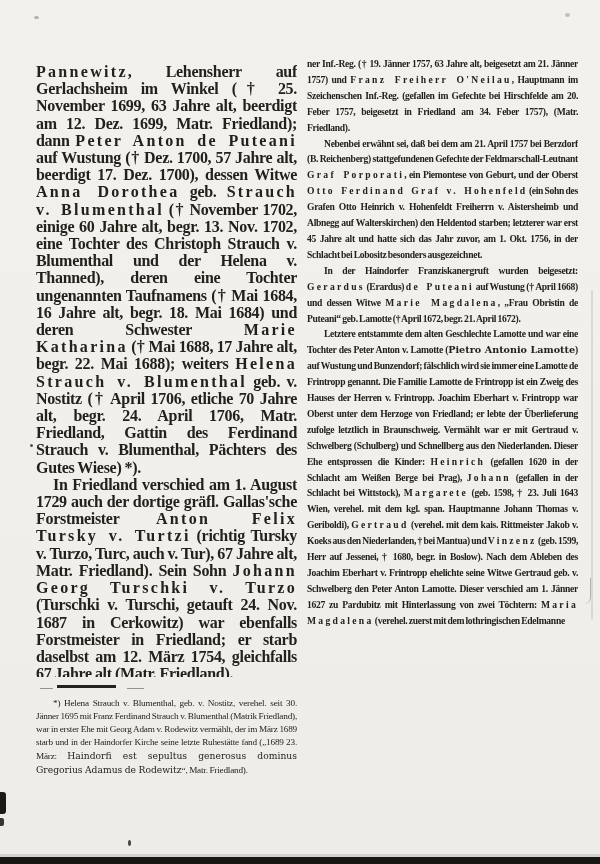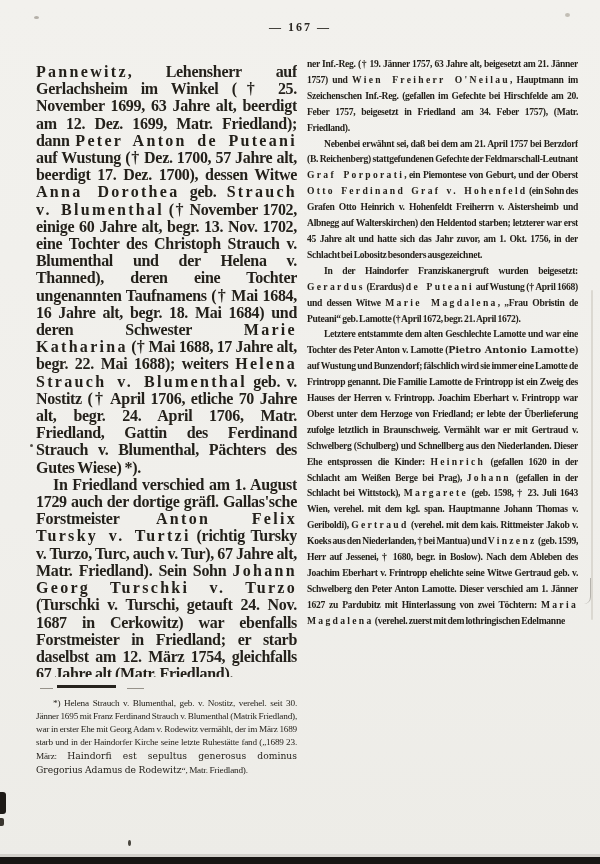--- a/index.html
+++ b/index.html
@@ -48,29 +48,28 @@
   .speck-b { position:absolute; left:34px; top:16px; width:5px; height:3px; background:#b4b0a8; border-radius:50%; }
   .speck-c { position:absolute; left:565px; top:13px; width:5px; height:4px; background:#c2beb5; border-radius:50%; }
   .speck-d { position:absolute; left:30px; top:444px; width:3px; height:3px; background:#55514a; border-radius:50%; }
   .fold-line { position:absolute; left:591px; top:290px; width:2px; height:330px; background:#dbd8d1; border-radius:2px; }
   .curve-mark { position:absolute; left:584px; top:578px; width:6px; height:26px; border-right:1.5px solid #8f8b83; border-radius:0 0 8px 0; opacity:.6; }
 </style>
 </head>
 <body>
 
 <div class="page">
-  <div class="pageno">— 167 —</div>
 
   <div class="col col-left">
       <p class="para"><span class="seg-spaced">Pannewitz</span><span class="seg-plain">, Lehensherr auf Gerlachsheim im Winkel († 25. November 1699, 63 Jahre alt, beerdigt am 12. Dez. 1699, Matr. Friedland); dann </span><span class="seg-spaced">Peter Anton de Puteani</span><span class="seg-plain"> auf Wustung († Dez. 1700, 57 Jahre alt, beerdigt 17. Dez. 1700), dessen Witwe </span><span class="seg-spaced">Anna Dorothea</span><span class="seg-plain"> geb. </span><span class="seg-spaced">Strauch v. Blumenthal</span><span class="seg-plain"> († November 1702, einige 60 Jahre alt, begr. 13. Nov. 1702, eine Tochter des Christoph Strauch v. Blumenthal und der Helena v. Thanned), deren eine Tochter ungenannten Taufnamens († Mai 1684, 16 Jahre alt, begr. 18. Mai 1684) und deren Schwester </span><span class="seg-spaced">Marie Katharina</span><span class="seg-plain"> († Mai 1688, 17 Jahre alt, begr. 22. Mai 1688); weiters </span><span class="seg-spaced">Helena Strauch v. Blumenthal</span><span class="seg-plain"> geb. v. Nostitz († April 1706, etliche 70 Jahre alt, begr. 24. April 1706, Matr. Friedland, Gattin des Ferdinand Strauch v. Blumenthal, Pächters des Gutes Wiese) *).</span></p>
       <p class="para indent"><span class="seg-plain">In Friedland verschied am 1. August 1729 auch der dortige gräfl. Gallas'sche Forstmeister </span><span class="seg-spaced">Anton Felix Tursky v. Turtzi</span><span class="seg-plain"> (richtig Tursky v. Turzo, Turc, auch v. Tur), 67 Jahre alt, Matr. Friedland). Sein Sohn </span><span class="seg-spaced">Johann Georg Turschki v. Turzo</span><span class="seg-plain"> (Turschki v. Turschi, getauft 24. Nov. 1687 in Cerkowitz) war ebenfalls Forstmeister in Friedland; er starb daselbst am 12. März 1754, gleichfalls 67 Jahre alt (Matr. Friedland).</span></p>
     </div>
 
   <div class="col col-right">
-      <p class="para"><span class="seg-plain">ner Inf.-Reg. († 19. Jänner 1757, 63 Jahre alt, beigesetzt am 21. Jänner 1757) und </span><span class="seg-spaced">Wien Freiherr O'Neilau</span><span class="seg-plain">, Hauptmann im Szeichenschen Inf.-Reg. (gefallen im Gefechte bei Hirschfelde am 20. Feber 1757, beigesetzt in Friedland am 34. Feber 1757), (Matr. Friedland).</span></p>
+      <p class="para"><span class="seg-plain">ner Inf.-Reg. († 19. Jänner 1757, 63 Jahre alt, beigesetzt am 21. Jänner 1757) und </span><span class="seg-spaced">Franz Freiherr O'Neilau</span><span class="seg-plain">, Hauptmann im Szeichenschen Inf.-Reg. (gefallen im Gefechte bei Hirschfelde am 20. Feber 1757, beigesetzt in Friedland am 34. Feber 1757), (Matr. Friedland).</span></p>
       <p class="para indent"><span class="seg-plain">Nebenbei erwähnt sei, daß bei dem am 21. April 1757 bei Berzdorf (B. Reichenberg) stattgefundenen Gefechte der Feldmarschall-Leutnant </span><span class="seg-spaced">Graf Porporati</span><span class="seg-plain">, ein Piemontese von Geburt, und der Oberst </span><span class="seg-spaced">Otto Ferdinand Graf v. Hohenfeld</span><span class="seg-plain"> (ein Sohn des Grafen Otto Heinrich v. Hohenfeldt Freiherrn v. Aistersheimb und Albnegg auf Walterskirchen) den Heldentod starben; letzterer war erst 45 Jahre alt und hatte sich das Jahr zuvor, am 1. Okt. 1756, in der Schlacht bei Lobositz besonders ausgezeichnet.</span></p>
       <p class="para indent"><span class="seg-plain">In der Haindorfer Franziskanergruft wurden beigesetzt: </span><span class="seg-spaced">Gerardus</span><span class="seg-plain"> (Erardus) </span><span class="seg-spaced">de Puteani</span><span class="seg-plain"> auf Wustung († April 1668) und dessen Witwe </span><span class="seg-spaced">Marie Magdalena</span><span class="seg-plain">, „Frau Obristin de Puteani“ geb. Lamotte († April 1672, begr. 21. April 1672).</span></p>
       <p class="para indent"><span class="seg-plain">Letztere entstammte dem alten Geschlechte Lamotte und war eine Tochter des Peter Anton v. Lamotte (</span><span class="seg-antiqua">Pietro Antonio Lamotte</span><span class="seg-plain">) auf Wustung und Bunzendorf; fälschlich wird sie immer eine Lamotte de Frintropp genannt. Die Familie Lamotte de Frintropp ist ein Zweig des Hauses der Herren v. Frintropp. Joachim Eberhart v. Frintropp war Oberst unter dem Herzoge von Friedland; er lebte der Überlieferung zufolge letztlich in Braunschweig. Vermählt war er mit Gertraud v. Schwelberg (Schulberg) und Schnellberg aus den Niederlanden. Dieser Ehe entsprossen die Kinder: </span><span class="seg-spaced">Heinrich</span><span class="seg-plain"> (gefallen 1620 in der Schlacht am Weißen Berge bei Prag), </span><span class="seg-spaced">Johann</span><span class="seg-plain"> (gefallen in der Schlacht bei Wittstock), </span><span class="seg-spaced">Margarete</span><span class="seg-plain"> (geb. 1598, † 23. Juli 1643 Wien, verehel. mit dem kgl. span. Hauptmanne Johann Thomas v. Geriboldi), </span><span class="seg-spaced">Gertraud</span><span class="seg-plain"> (verehel. mit dem kais. Rittmeister Jakob v. Koeks aus den Niederlanden, † bei Mantua) und </span><span class="seg-spaced">Vinzenz</span><span class="seg-plain"> (geb. 1599, Herr auf Jessenei, † 1680, begr. in Boslow). Nach dem Ableben des Joachim Eberhart v. Frintropp ehelichte seine Witwe Gertraud geb. v. Schwelberg den Peter Anton Lamotte. Dieser verschied am 1. Jänner 1627 zu Pardubitz mit Hinterlassung von zwei Töchtern: </span><span class="seg-spaced">Maria Magdalena</span><span class="seg-plain"> (verehel. zuerst mit dem lothringischen Edelmanne</span></p>
     </div>
 
   <div class="fn-rule-thin-l"></div>
   <div class="fn-rule"></div>
   <div class="fn-rule-thin-r"></div>
 
   <div class="footnote">

